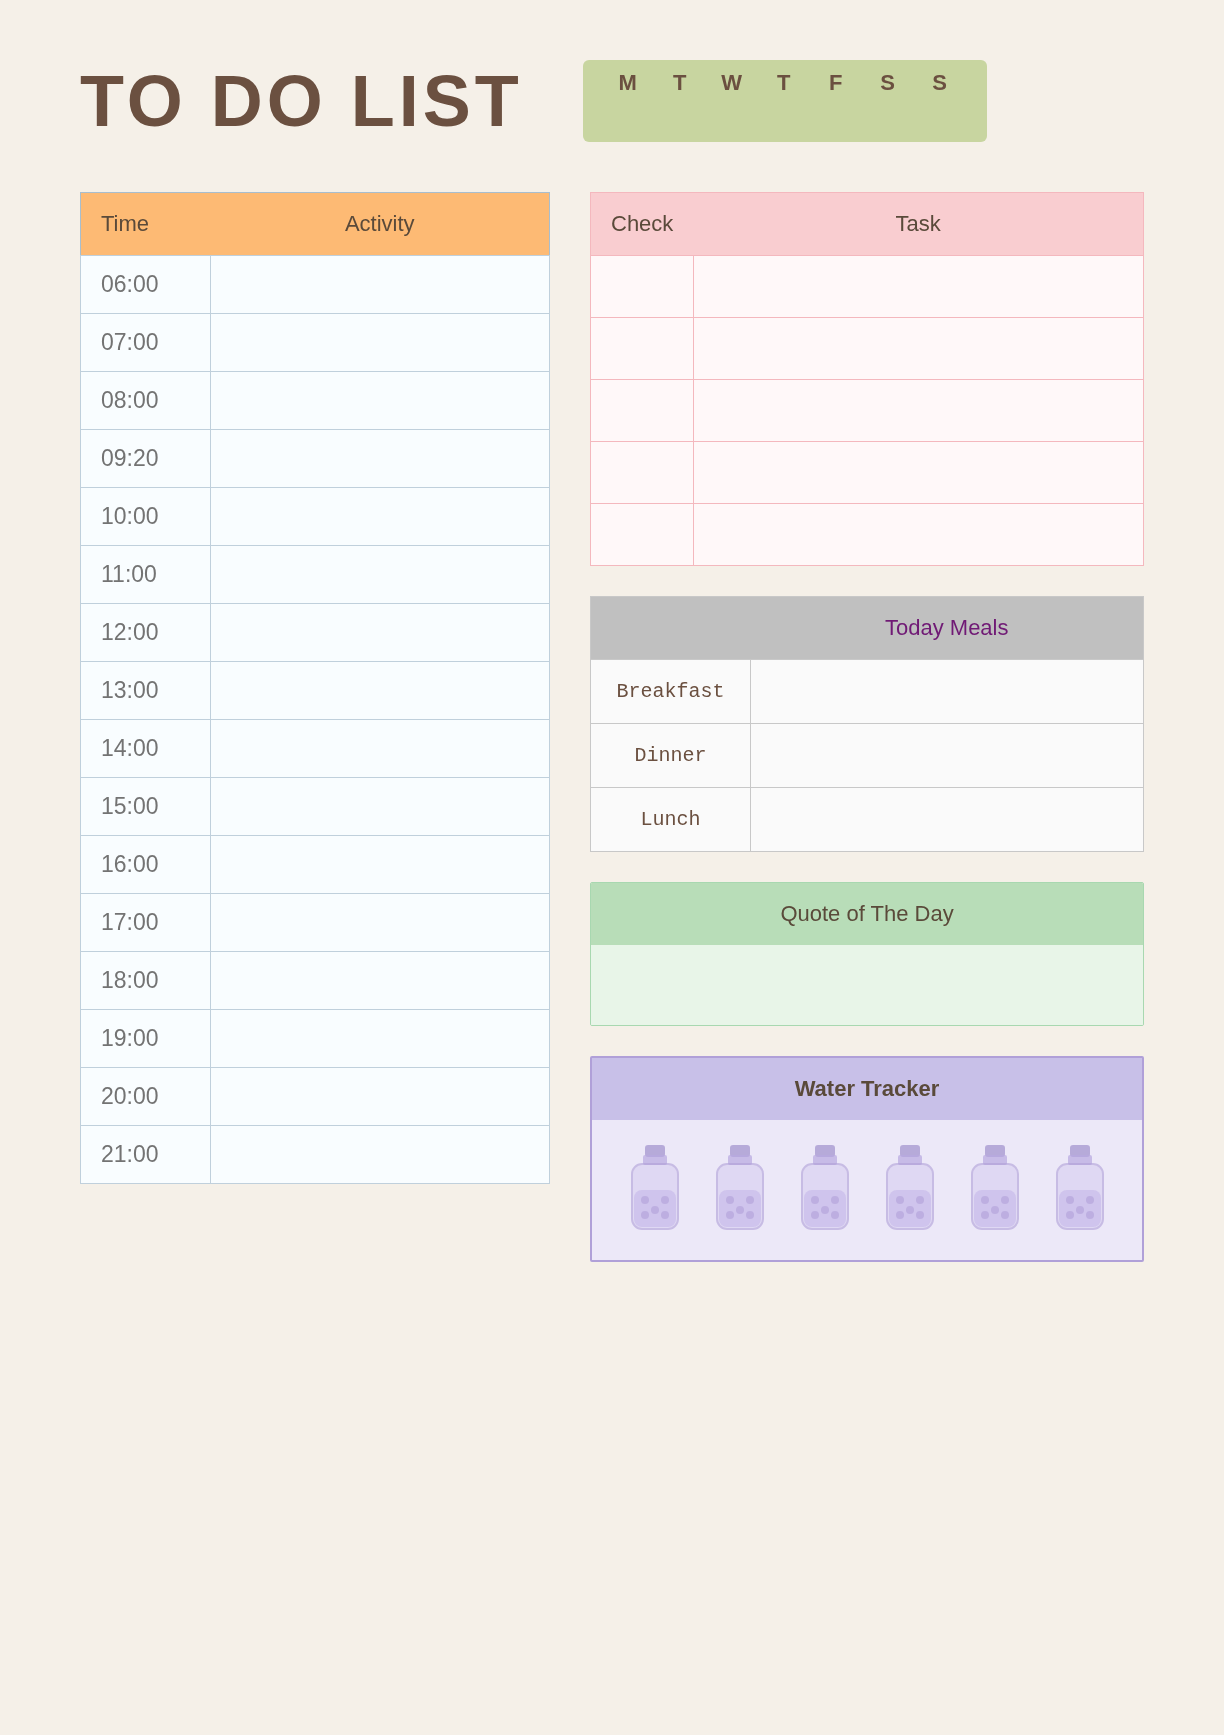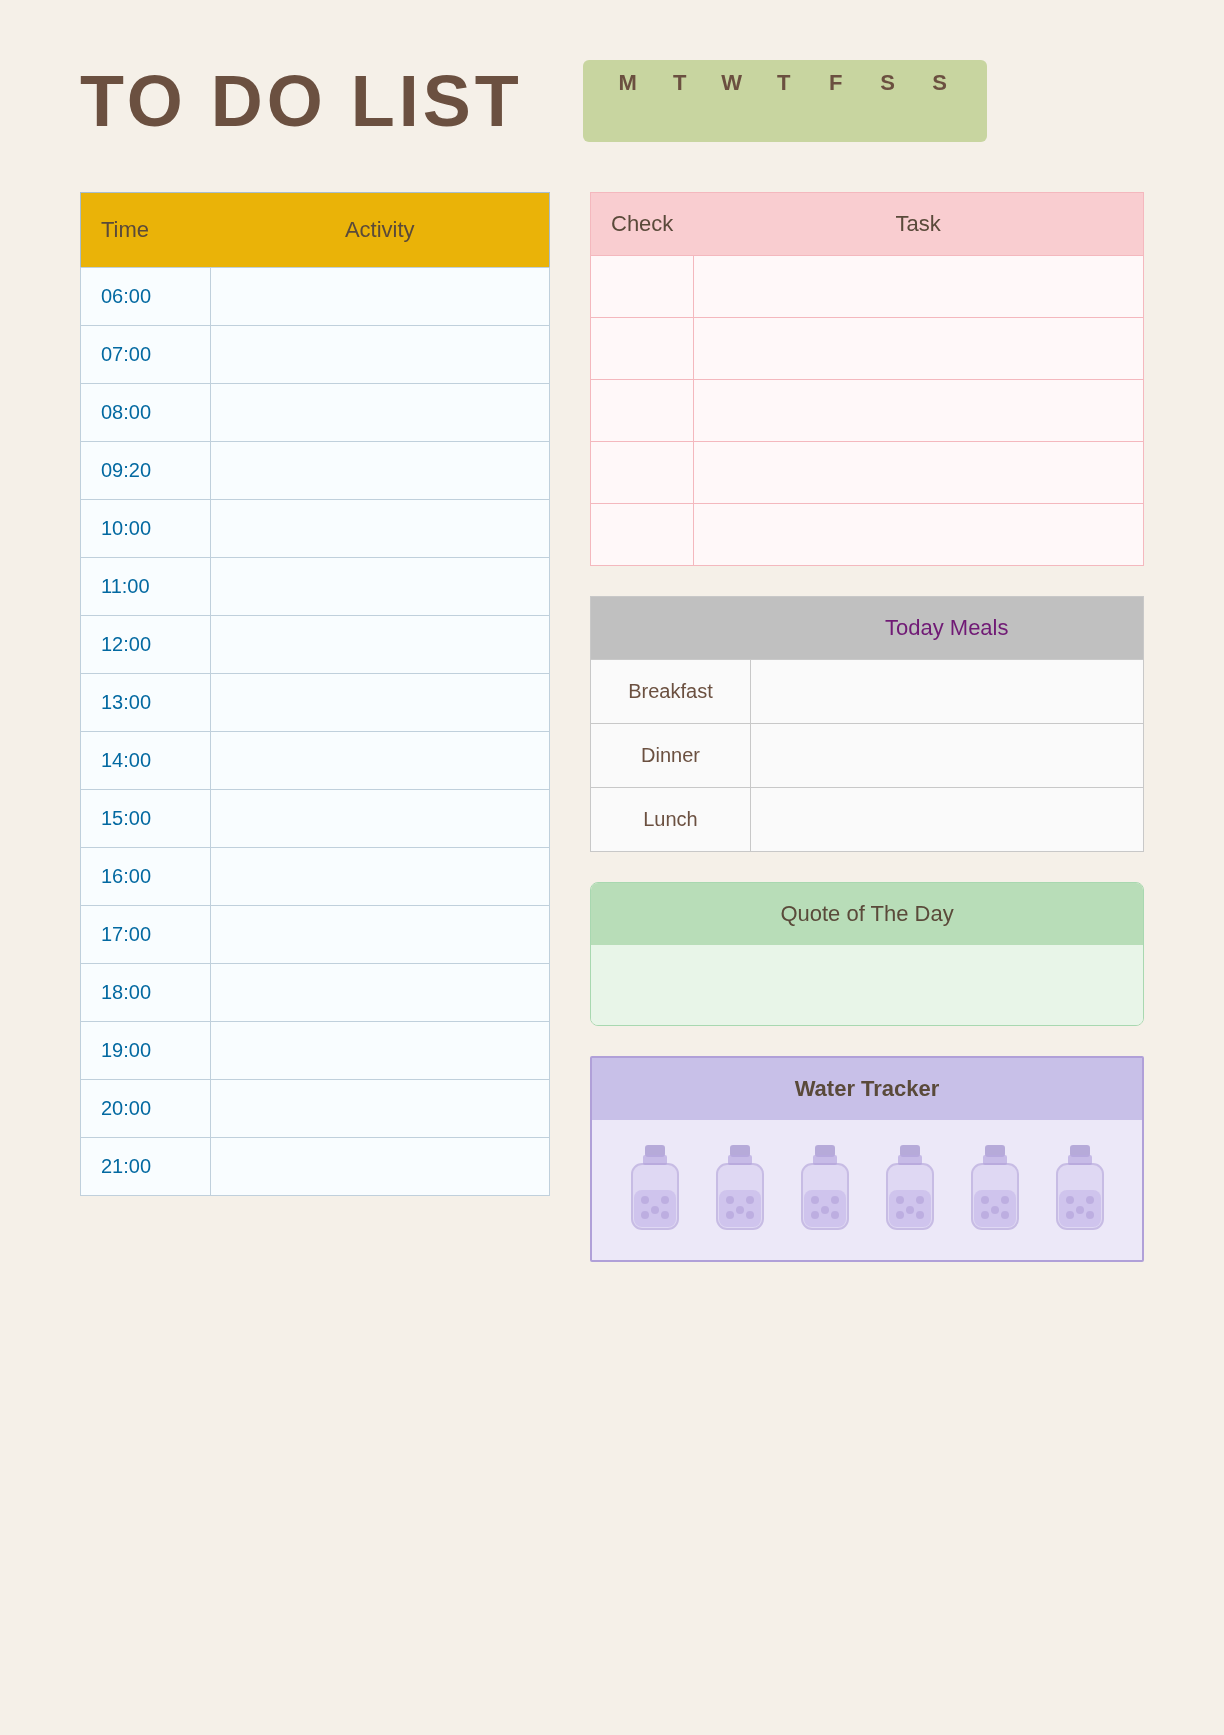--- a/index.html
+++ b/index.html
@@ -51,41 +51,41 @@
     .left-column {
       flex: 0 0 470px;
     }
 
     .time-activity-table {
       width: 100%;
       border-collapse: collapse;
       border: 1.5px solid #a8bece;
     }
     .time-activity-table .table-header {
-      background-color: #eab308;
-      padding: 24px 20px;
+      background-color: #fdba74;
+      padding: 18px 20px;
       font-size: 22px;
       color: #5a4a3a;
       text-align: left;
     }
     .time-activity-table .table-header.activity-header {
       text-align: center;
     }
     .time-activity-table th {
       background-color: #9ab5c5;
       padding: 18px 20px;
       font-size: 22px;
       color: #5a4a3a;
       font-weight: 500;
     }
     .time-activity-table td {
       border: 1px solid #c0d0dc;
       padding: 12px 20px;
-      font-size: 20px;
-      color: #0369a1;
+      font-size: 23px;
+      color: #737373;
       background-color: #ffffff;
       height: 58px;
     }
     .time-activity-table td.time-cell {
       width: 130px;
       text-align: left;
       background-color: #f9fdff;
     }
     .time-activity-table td.activity-cell {
       background-color: #f9fdff;
@@ -149,26 +149,27 @@
       padding: 20px 24px;
       font-size: 20px;
       color: #6b5040;
       background-color: #fafafa;
       height: 62px;
     }
     .meals-table td.meal-label {
       width: 160px;
       text-align: center;
       font-weight: 400;
+      font-family: Liberation Mono, monospace;
     }
 
     
     .quote-section {
       border: 1.5px solid #a8d8b0;
-      border-radius: 8px;
+      border-radius: 2px;
       overflow: hidden;
     }
     .quote-header {
       background-color: #b8ddb8;
       padding: 18px 20px;
       font-size: 22px;
       color: #5a4a3a;
       text-align: center;
       font-weight: 400;
     }

